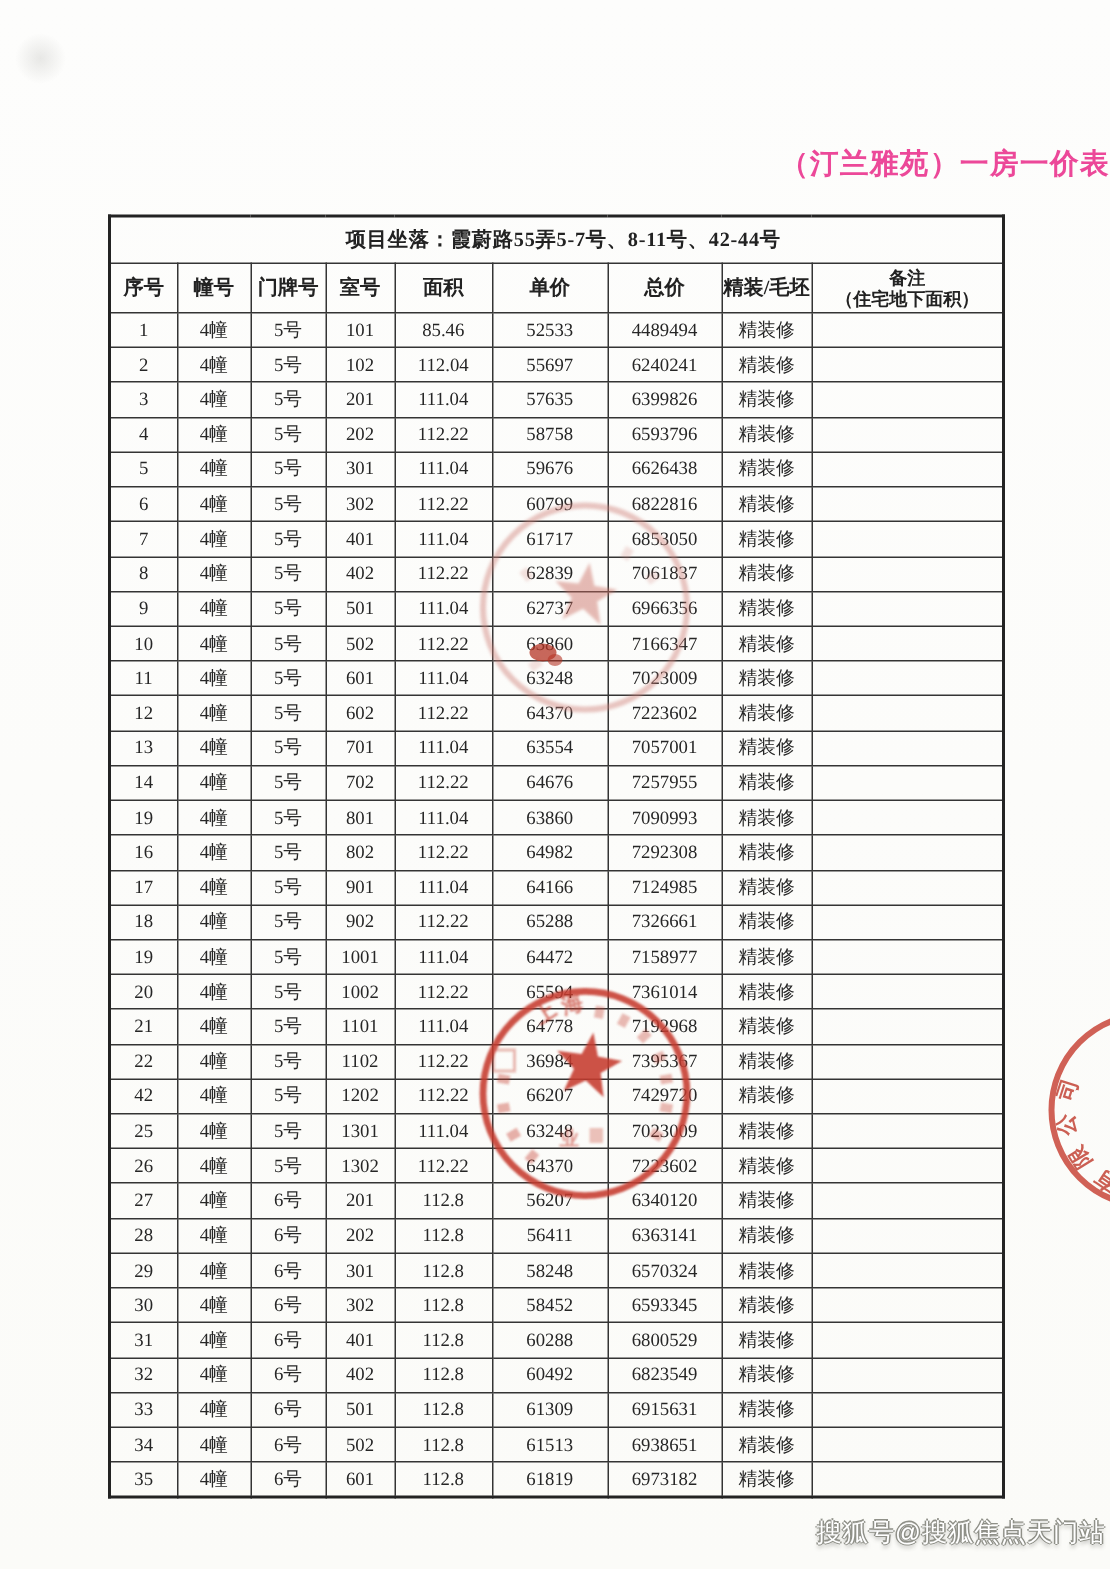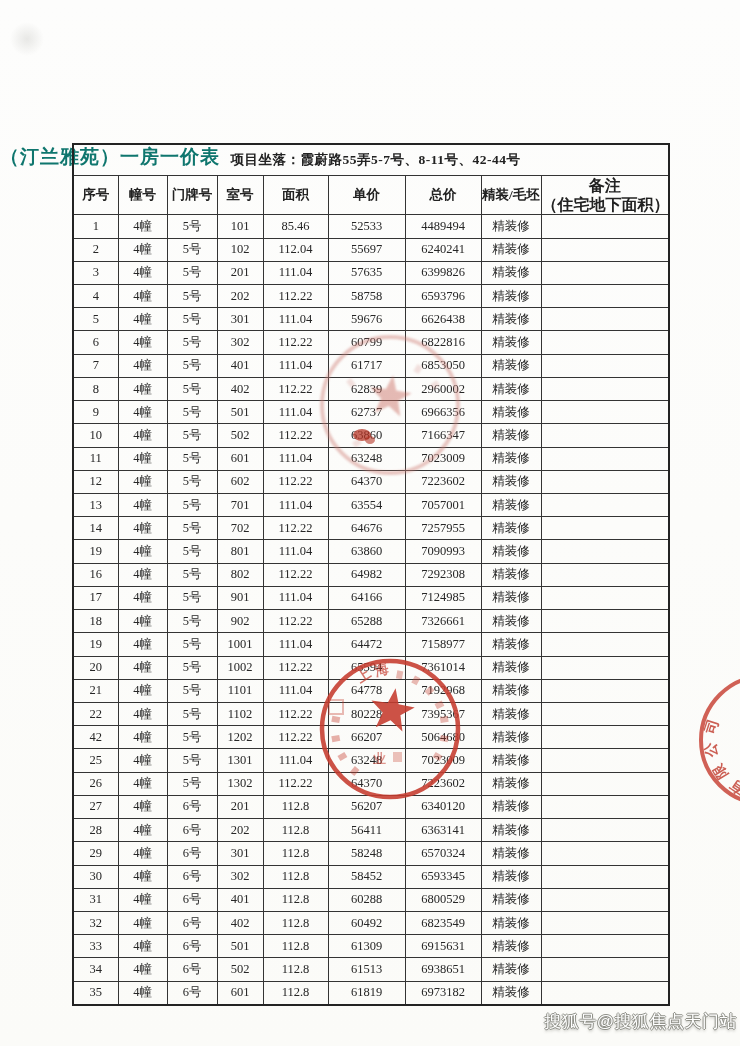--- a/index.html
+++ b/index.html
@@ -8,39 +8,38 @@
     background:linear-gradient(#fdfdfc,#fbfbf8);
     font-family:"Liberation Serif","DejaVu Serif",serif;
   }
   .page{position:absolute;inset:0;overflow:hidden;}
   .smudge{
     position:absolute;left:10px;top:22px;width:34px;height:34px;
     background:radial-gradient(closest-side, rgba(120,120,112,.16), rgba(120,120,112,0));
   }
   .doc-title{
     position:absolute;left:0;top:96px;width:100%;
-    text-align:left;font-size:19px;font-weight:bold;color:#0f766e;
+    text-align:right;font-size:19px;font-weight:bold;color:#ec4899;
     letter-spacing:1px;
-    margin-top:48px;
   }
   table.price-table{
     position:absolute;left:72px;top:143px;width:596px;
     border-collapse:collapse;table-layout:fixed;
     border:2px solid #232323;color:#222;
   }
   .price-table td,.price-table th{
     border:1px solid #343434;text-align:center;padding:0;
     overflow:hidden;white-space:nowrap;font-weight:normal;
   }
   .row-location td{
     height:30px;text-align:center;padding-left:9px;
     font-weight:bold;font-size:13.5px;letter-spacing:.5px;
   }
   .row-headers th{height:32px;font-size:13.5px;font-weight:bold;}
-  .row-headers th.remark-th{font-size:16px;line-height:1.2;margin-top:28px;}
+  .row-headers th.remark-th{font-size:12px;line-height:1.2;margin-top:28px;}
   .price-table tbody td{height:22.23px;font-size:12.5px;color:#262626;}
   .stamp{position:absolute;pointer-events:none;}
   .stamp-faint{left:318px;top:333px;}
   .stamp-main{left:315px;top:655px;}
   .stamp-edge{left:690px;top:665px;}
   .seal-font{font-family:"Liberation Serif","DejaVu Serif",serif;font-weight:bold;}
   .watermark{
     position:absolute;right:3px;bottom:13px;
     font-family:"Liberation Sans","DejaVu Sans",sans-serif;
     font-size:17px;font-weight:normal;letter-spacing:.5px;color:#ffffff;
@@ -166,21 +165,21 @@
           <td>精装修</td>
           <td></td>
         </tr>
         <tr>
           <td>8</td>
           <td>4幢</td>
           <td>5号</td>
           <td>402</td>
           <td>112.22</td>
           <td>62839</td>
-          <td>2960002</td>
+          <td>7061837</td>
           <td>精装修</td>
           <td></td>
         </tr>
         <tr>
           <td>9</td>
           <td>4幢</td>
           <td>5号</td>
           <td>501</td>
           <td>111.04</td>
           <td>62737</td>
@@ -319,33 +318,33 @@
           <td>7192968</td>
           <td>精装修</td>
           <td></td>
         </tr>
         <tr>
           <td>22</td>
           <td>4幢</td>
           <td>5号</td>
           <td>1102</td>
           <td>112.22</td>
-          <td>80228</td>
+          <td>36984</td>
           <td>7395367</td>
           <td>精装修</td>
           <td></td>
         </tr>
         <tr>
           <td>42</td>
           <td>4幢</td>
           <td>5号</td>
           <td>1202</td>
           <td>112.22</td>
           <td>66207</td>
-          <td>5064680</td>
+          <td>7429720</td>
           <td>精装修</td>
           <td></td>
         </tr>
         <tr>
           <td>25</td>
           <td>4幢</td>
           <td>5号</td>
           <td>1301</td>
           <td>111.04</td>
           <td>63248</td>

